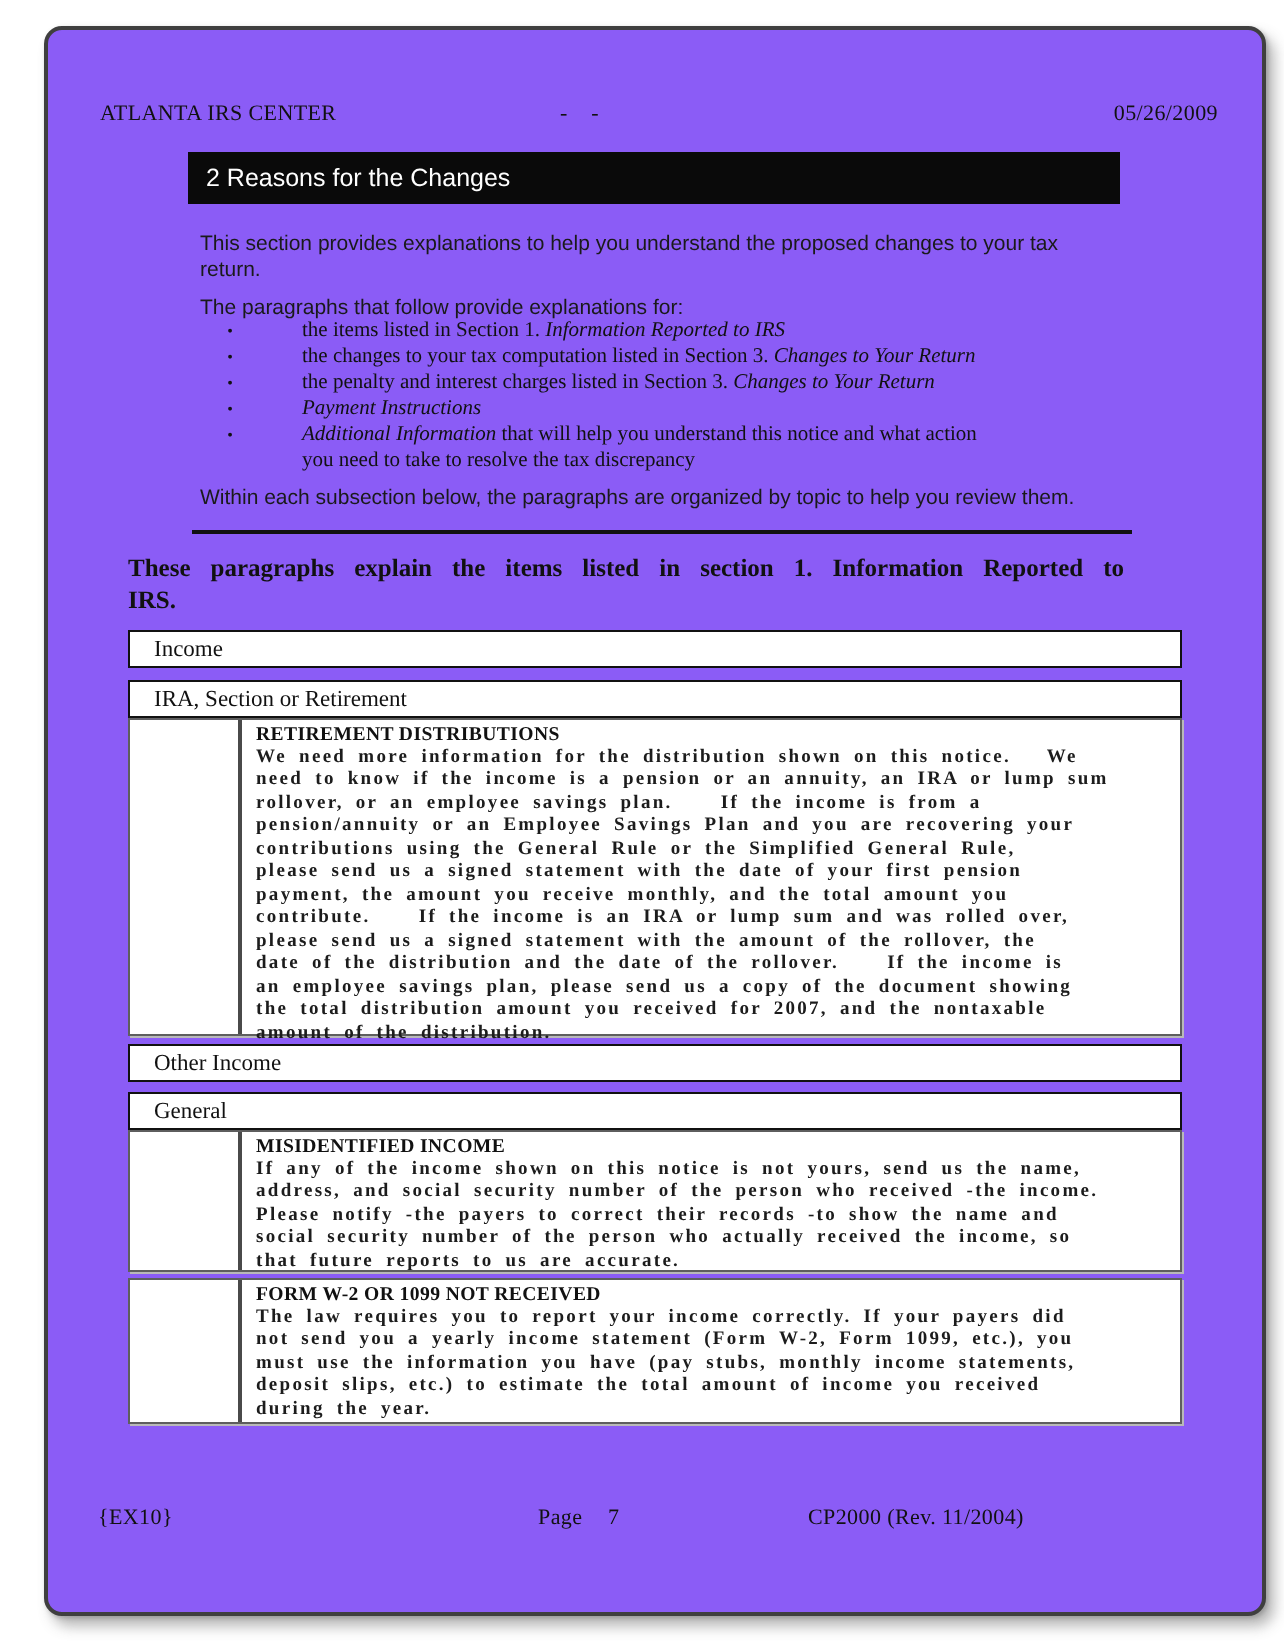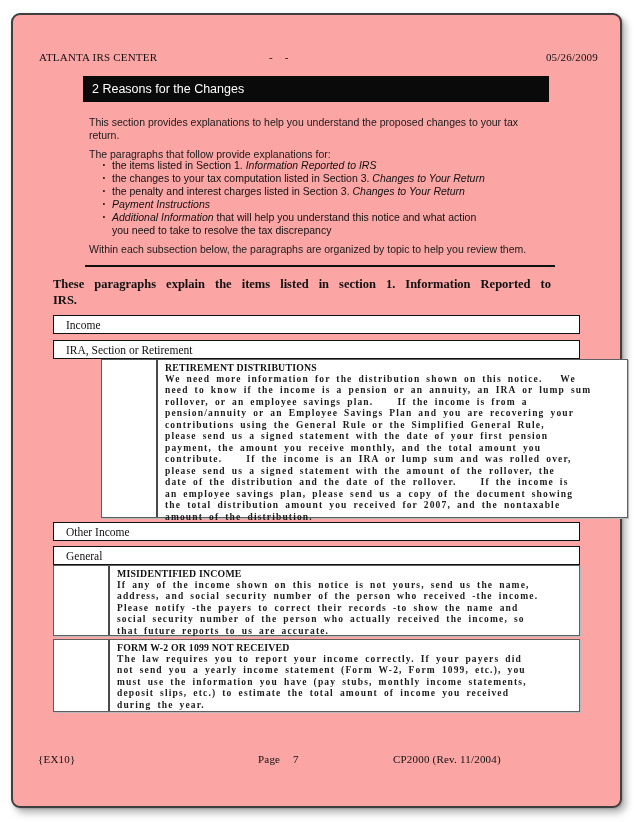--- a/index.html
+++ b/index.html
@@ -1,41 +1,41 @@
 <!DOCTYPE html>
 <html><head>
 <meta charset="utf-8">
 <style>
   * { margin: 0; padding: 0; box-sizing: border-box; }
   html, body { width: 642px; height: 822px; background: #ffffff; overflow: hidden; }
   body { font-family: "Liberation Serif", serif; color: #111; position: relative; }
 
   .page {
-    position: absolute; left: 11px; top: 13px; width: 611px; height: 795px;
-    background: #fca5a5; border: 2px solid #3f3f3f; border-radius: 9px;
+    position: absolute; left: 22px; top: 13px; width: 611px; height: 795px;
+    background: #8b5cf6; border: 2px solid #3f3f3f; border-radius: 9px;
     box-shadow: 4px 5px 7px rgba(90,90,90,0.45), 1px 1px 2px rgba(120,120,120,0.4);
   }
   .abs { position: absolute; }
 
   
   .hf { font-family: "Liberation Serif", serif; font-size: 11px; letter-spacing: 0.2px; color: #111; }
 
   
   .banner {
     left: 70px; top: 61px; width: 466px; height: 26px; background: #0a0a0a;
     color: #fff; font-family: "Liberation Sans", sans-serif; font-size: 12.5px;
     display: flex; align-items: center; padding-left: 9px;
   }
 
   
   .sans { font-family: "Liberation Sans", sans-serif; font-size: 10.5px; line-height: 13px; color: #1a1a1a; white-space: pre-wrap; }
   .bullets { left: 83px; top: 144px; width: 470px; }
   .bullet-row { display: flex; }
   .bullet-dot { width: 16px; text-align: center; font-size: 8px; line-height: 13px; flex: 0 0 16px; }
-  .bullet-text { font-family: Liberation Sans, sans-serif; font-size: 10.5px; line-height: 13px; white-space: pre-wrap; }
+  .bullet-text { font-family: Liberation Serif, serif; font-size: 10.5px; line-height: 13px; white-space: pre-wrap; margin-left: 28px; }
   .it { font-style: italic; }
 
   .rule { left: 72px; top: 250px; width: 470px; height: 0; border-top: 2px solid #111; }
 
   
   .lead { left: 40px; top: 261px; width: 498px; font-weight: bold; font-size: 12.5px; line-height: 16px; font-family: "Liberation Serif", serif; }
   .lead .l1 { text-align: justify; text-align-last: justify; }
 
   
   .hbox {
@@ -105,21 +105,21 @@
   </div>
 
   <div class="abs hbox" style="top:300px;">
     <span>Income</span>
   </div>
 
   <div class="abs hbox" style="top:325px;">
     <span>IRA, Section or Retirement</span>
   </div>
 
-  <div class="abs cbox" style="top:344px; height:159px;margin-left:48px;">
+  <div class="abs cbox" style="top:344px; height:159px;">
     <div class="divider"></div>
     <div class="ctext">
       <div class="ctitle">RETIREMENT DISTRIBUTIONS</div>
       <div class="cbody">We need more information for the distribution shown on this notice.   We
 need to know if the income is a pension or an annuity, an IRA or lump sum
 rollover, or an employee savings plan.    If the income is from a
 pension/annuity or an Employee Savings Plan and you are recovering your
 contributions using the General Rule or the Simplified General Rule,
 please send us a signed statement with the date of your first pension
 payment, the amount you receive monthly, and the total amount you

